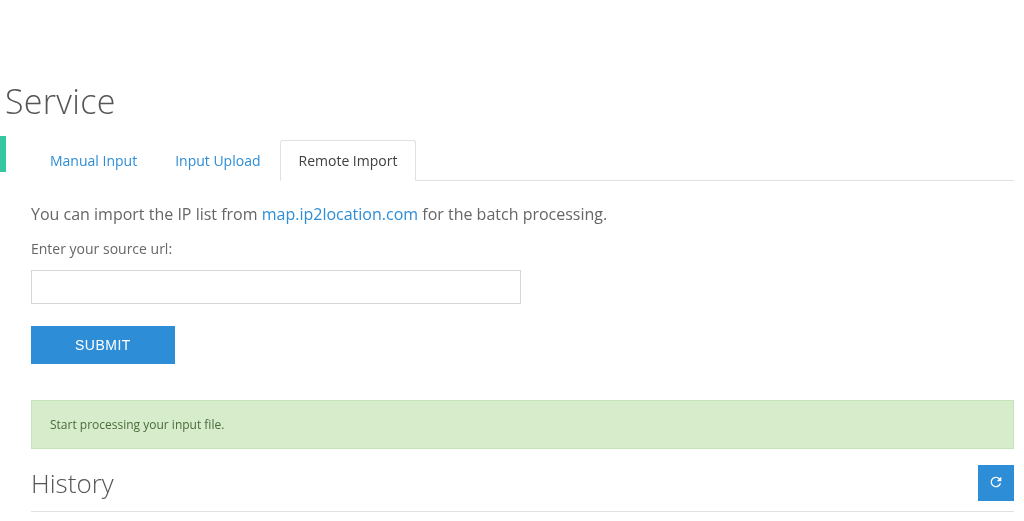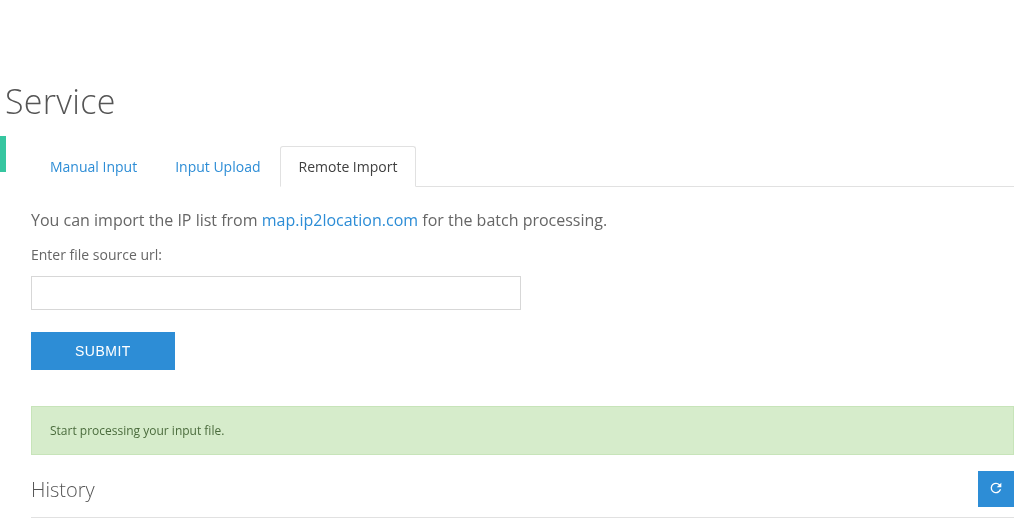--- a/index.html
+++ b/index.html
@@ -12,21 +12,21 @@
     overflow: hidden;
     position: relative;
   }
   .page {
     padding: 0 0 0 0;
   }
   .page-title {
     font-size: 34px;
     font-weight: 300;
     color: #555;
-    margin: 78px 0 22px 5px;
+    margin: 78px 0 16px 5px;
     letter-spacing: 0.3px;
   }
   .left-accent {
     position: absolute;
     left: 0;
     top: 136px;
     width: 6px;
     height: 36px;
     background: #36c6a0;
   }
@@ -98,21 +98,21 @@
     padding: 15px 18px;
     font-size: 12px;
     margin-bottom: 16px;
   }
   .history-row {
     display: flex;
     align-items: center;
     justify-content: space-between;
   }
   .history-title {
-    font-size: 20px;
+    font-size: 26px;
     font-weight: 300;
     color: #555;
   }
   .refresh-btn {
     width: 36px;
     height: 36px;
     background: #2d8dd6;
     color: #fff;
     border: none;
     cursor: pointer;
@@ -154,21 +154,21 @@
       <div class="tab">Manual Input</div>
       <div class="tab">Input Upload</div>
       <div class="tab active">Remote Import</div>
     </div>
 
     <div class="pane">
       <p class="intro">
         <span>You can import the IP list from </span><a href="#">map.ip2location.com</a><span> for the batch processing.</span>
       </p>
 
-      <p class="label">Enter file source url:</p>
+      <p class="label">Enter your source url:</p>
 
       <input type="text" class="url-input" value="" style="">
 
       <div>
         <button class="submit-btn">SUBMIT</button>
       </div>
 
       <div class="alert-success">Start processing your input file.</div>
 
       <div class="history-row">

